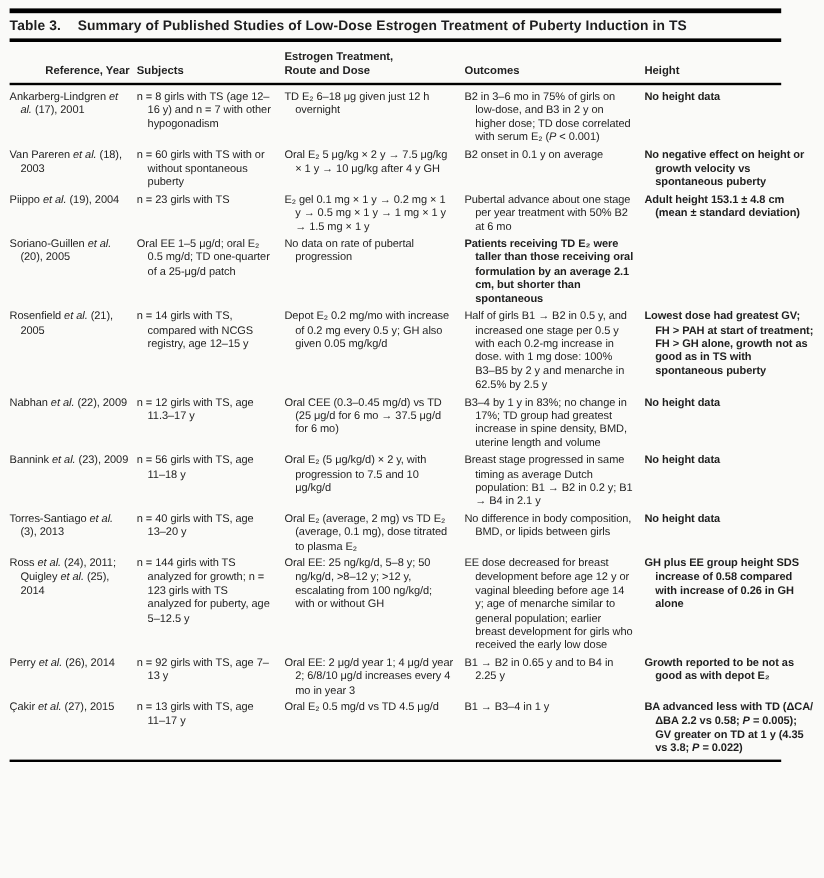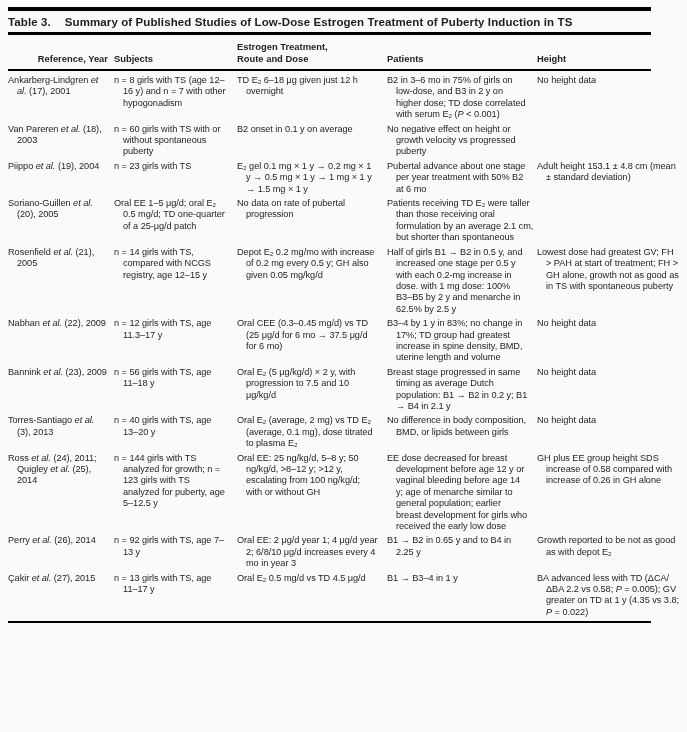--- a/index.html
+++ b/index.html
@@ -67,20 +67,21 @@
     letter-spacing: -0.05px;
     padding-left: 9px;
     text-indent: -9px;
     padding-right: 9px;
   }
   .cell.ref {
     padding-right: 4px;
   }
   .cell:last-child {
     padding-right: 2px;
+    font-weight: bold;
   }
   i { font-style: italic; }
 </style>
 </head>
 <body>
 
 <div class="page">
 
   <div class="rule thick-top"></div>
 
@@ -89,40 +90,41 @@
     <span>Summary of Published Studies of Low-Dose Estrogen Treatment of Puberty Induction in TS</span>
   </div>
 
   <div class="rule thick"></div>
 
   <div class="grid header">
     <div class="hdr first">Reference, Year</div>
     <div class="hdr">Subjects</div>
     <div class="hdr">Estrogen Treatment,
 Route and Dose</div>
-    <div class="hdr">Patients</div>
+    <div class="hdr">Outcomes</div>
     <div class="hdr">Height</div>
   </div>
 
   <div class="rule thin"></div>
 
   <div class="tbody" id="table-body">
   <div class="grid row">
     <div class="cell ref">Ankarberg-Lindgren <i>et al.</i> (17), 2001</div>
     <div class="cell">n = 8 girls with TS (age 12–16 y) and n = 7 with other hypogonadism</div>
     <div class="cell">TD E₂ 6–18 μg given just 12 h overnight</div>
     <div class="cell">B2 in 3–6 mo in 75% of girls on low-dose, and B3 in 2 y on higher dose; TD dose correlated with serum E₂ (<i>P</i> &lt; 0.001)</div>
     <div class="cell">No height data</div>
   </div>
 
   <div class="grid row">
     <div class="cell ref">Van Pareren <i>et al.</i> (18), 2003</div>
     <div class="cell">n = 60 girls with TS with or without spontaneous puberty</div>
+    <div class="cell">Oral E₂ 5 μg/kg × 2 y → 7.5 μg/kg × 1 y → 10 μg/kg after 4 y GH</div>
     <div class="cell">B2 onset in 0.1 y on average</div>
-    <div class="cell">No negative effect on height or growth velocity vs progressed puberty</div>
+    <div class="cell">No negative effect on height or growth velocity vs spontaneous puberty</div>
   </div>
 
   <div class="grid row">
     <div class="cell ref">Piippo <i>et al.</i> (19), 2004</div>
     <div class="cell">n = 23 girls with TS</div>
     <div class="cell">E₂ gel 0.1 mg × 1 y → 0.2 mg × 1 y → 0.5 mg × 1 y → 1 mg × 1 y → 1.5 mg × 1 y</div>
     <div class="cell">Pubertal advance about one stage per year treatment with 50% B2 at 6 mo</div>
     <div class="cell">Adult height 153.1 ± 4.8 cm (mean ± standard deviation)</div>
   </div>
 

